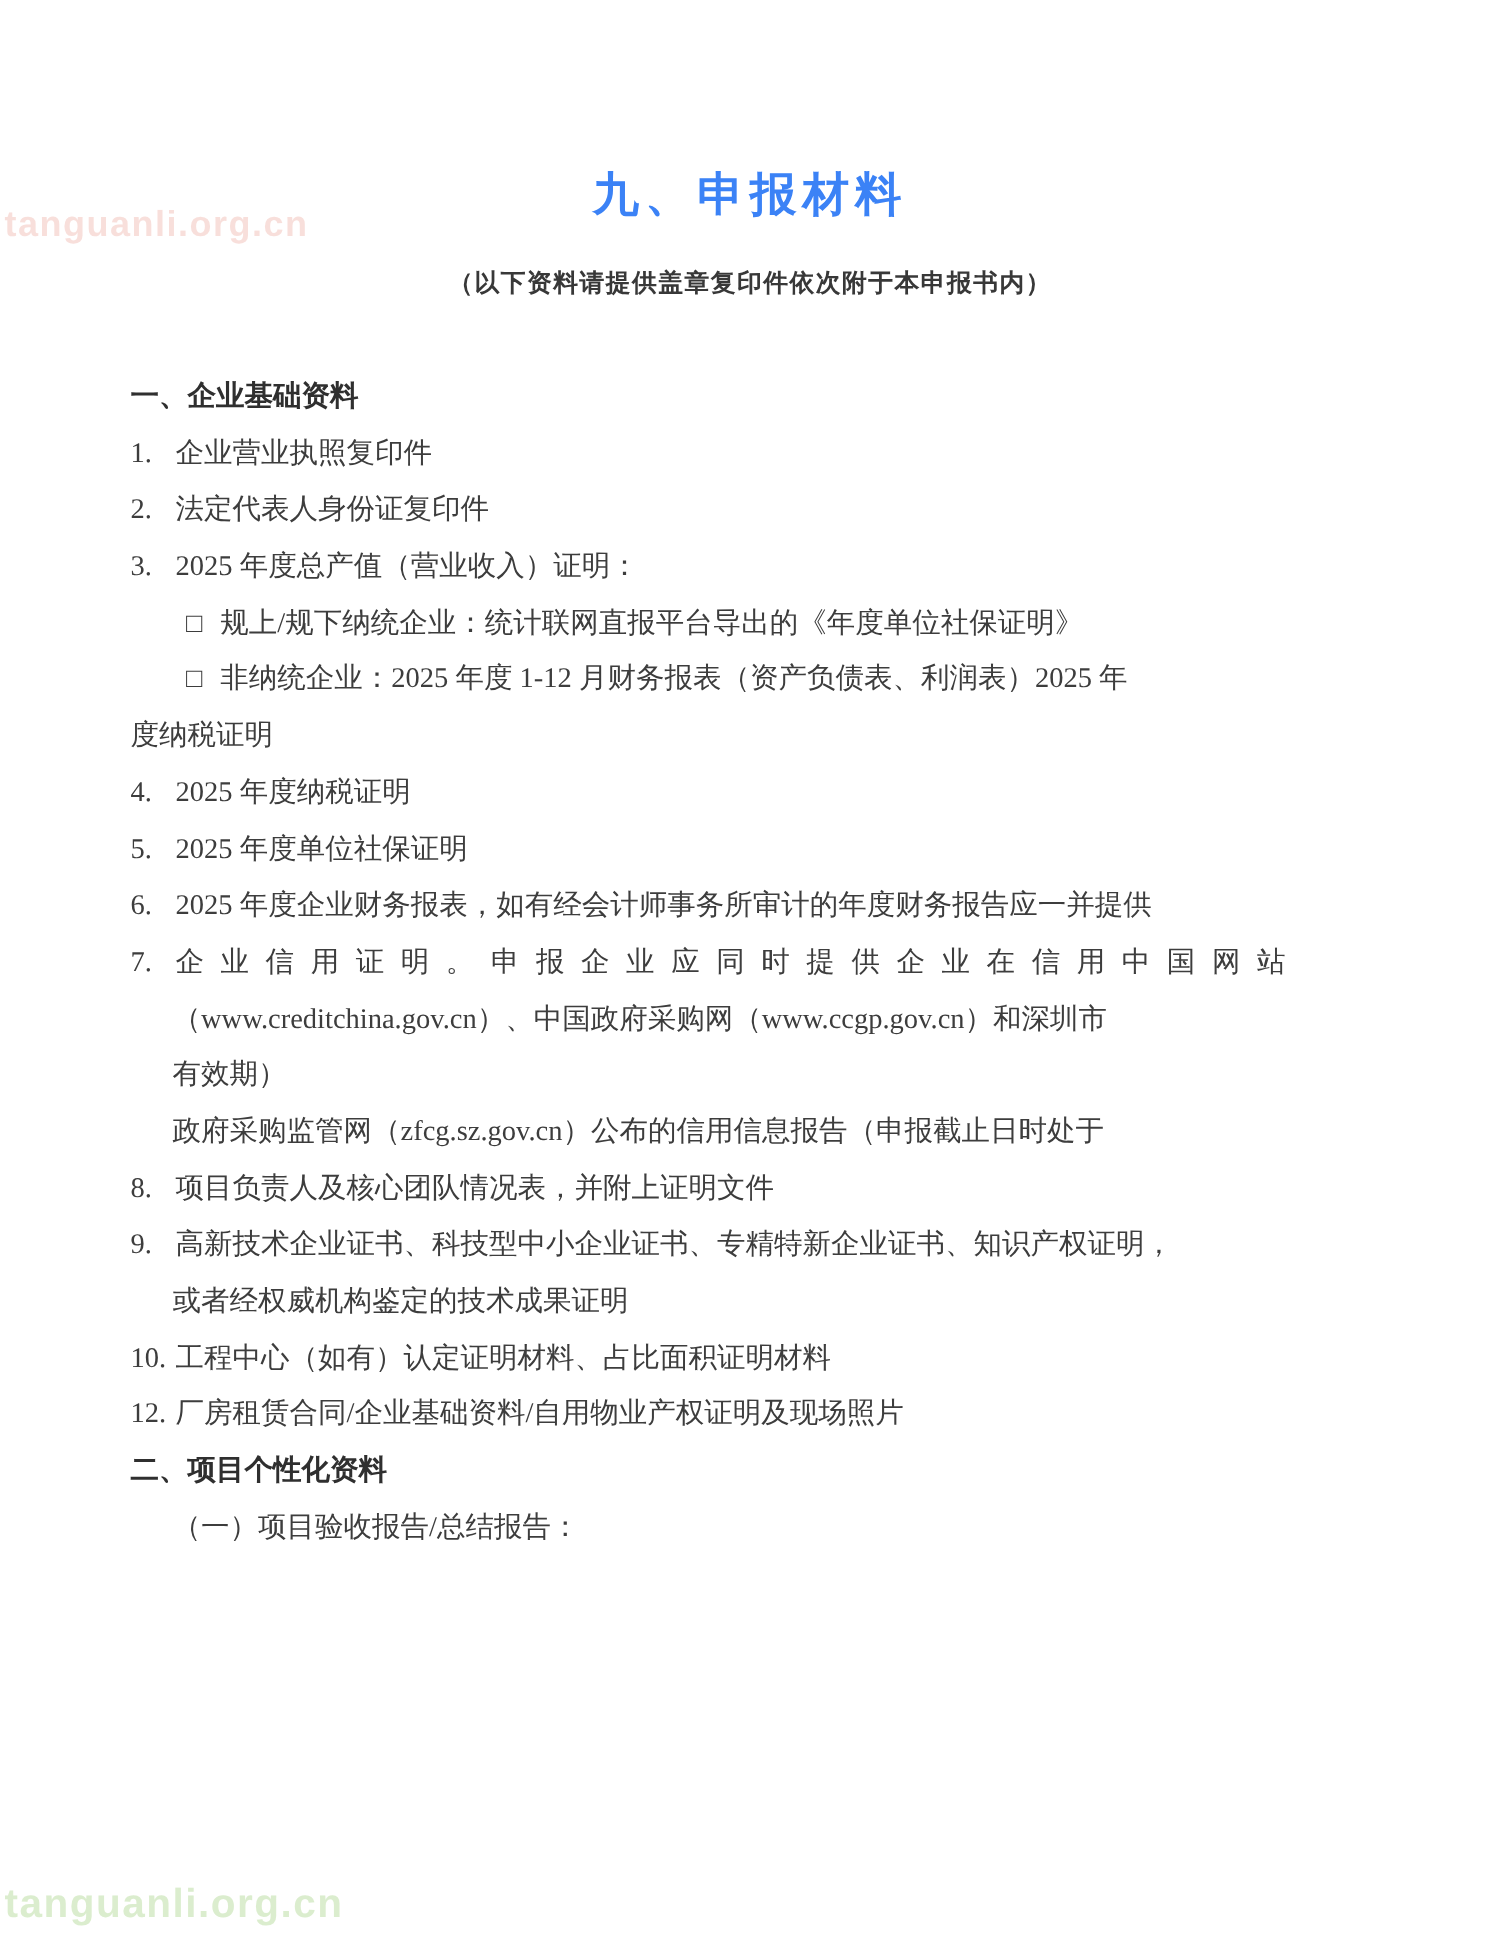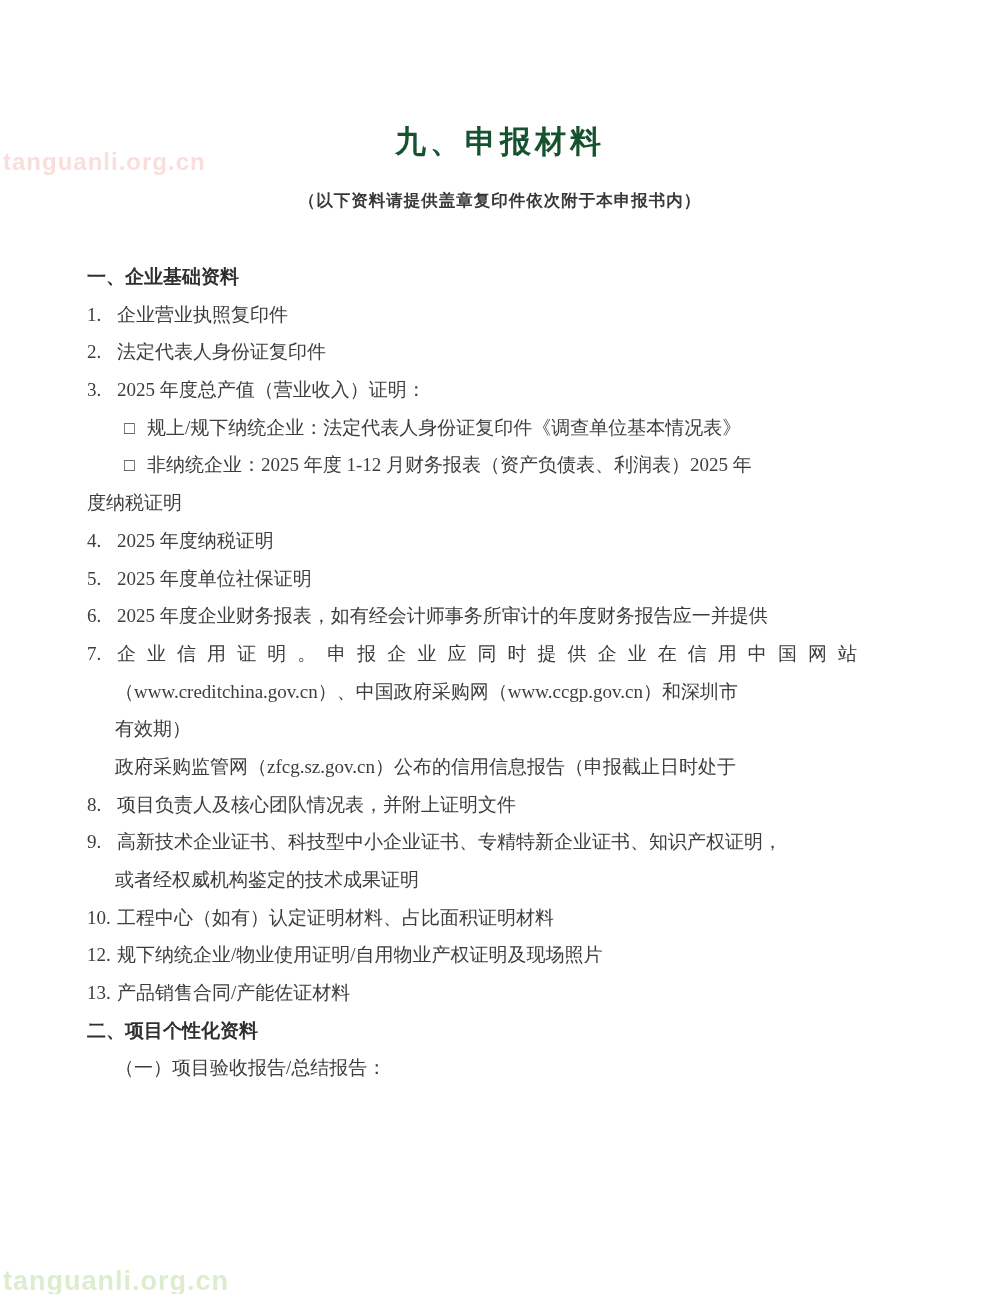--- a/index.html
+++ b/index.html
@@ -35,28 +35,28 @@
     font-size: 24px;
     color: rgba(242, 196, 190, 0.55);
   }
   .wm-bottom {
     top: 1254px;
     left: 3px;
     font-size: 27px;
     color: rgba(190, 222, 165, 0.55);
   }
   .title {
-    margin: 12px;
+    margin: 0;
     padding-top: 108px;
     text-align: center;
     font-size: 31px;
     font-weight: bold;
     letter-spacing: 4px;
     line-height: 44px;
-    color: #14532d;
+    color: #3b82f6;
   }
   .subtitle {
     margin-top: 22px;
     text-align: center;
     font-size: 16.5px;
     font-weight: bold;
     letter-spacing: 1px;
     line-height: 30px;
     color: #383838;
   }
@@ -129,21 +129,21 @@
       <span class="num">2.</span>
       <span class="txt">法定代表人身份证复印件</span>
     </div>
 
     <div class="line item">
       <span class="num">3.</span>
       <span class="txt">2025 年度总产值（营业收入）证明：</span>
     </div>
 
     <div class="line sub">
-      <span class="box">□</span><span class="txt">规上/规下纳统企业：法定代表人身份证复印件《调查单位基本情况表》</span>
+      <span class="box">□</span><span class="txt">规上/规下纳统企业：统计联网直报平台导出的《年度单位社保证明》</span>
     </div>
 
 
     <div class="line sub">
       <span class="box">□</span><span class="txt">非纳统企业：2025 年度 1-12 月财务报表（资产负债表、利润表）2025 年</span>
     </div>
 
     <div class="line flush">度纳税证明</div>
 
     <div class="line item">
@@ -183,27 +183,23 @@
     <div class="line cont">或者经权威机构鉴定的技术成果证明</div>
 
     <div class="line item">
       <span class="num">10.</span>
       <span class="txt">工程中心（如有）认定证明材料、占比面积证明材料</span>
     </div>
 
 
     <div class="line item">
       <span class="num">12.</span>
-      <span class="txt">规下纳统企业/物业使用证明/自用物业产权证明及现场照片</span>
-    </div>
-
-    <div class="line item">
-      <span class="num">13.</span>
-      <span class="txt">产品销售合同/产能佐证材料</span>
-    </div>
+      <span class="txt">厂房租赁合同/企业基础资料/自用物业产权证明及现场照片</span>
+    </div>
+
 
     <div class="line heading">二、项目个性化资料</div>
 
     <div class="line cont">（一）项目验收报告/总结报告：</div>
 
   </div>
 
   <div class="wm wm-bottom">tanguanli.org.cn</div>
 
 </div>

